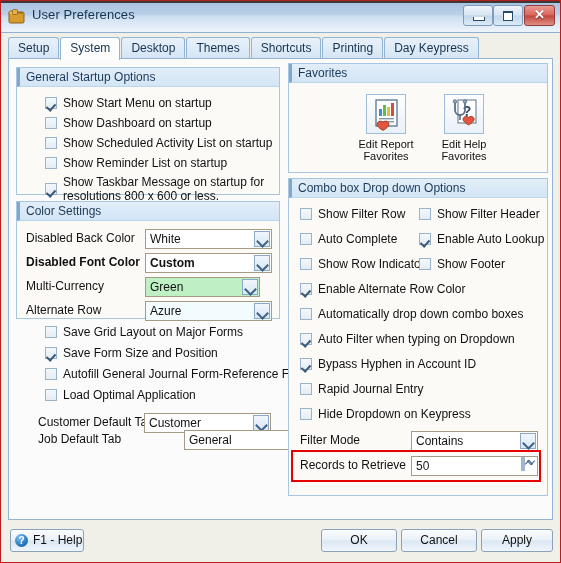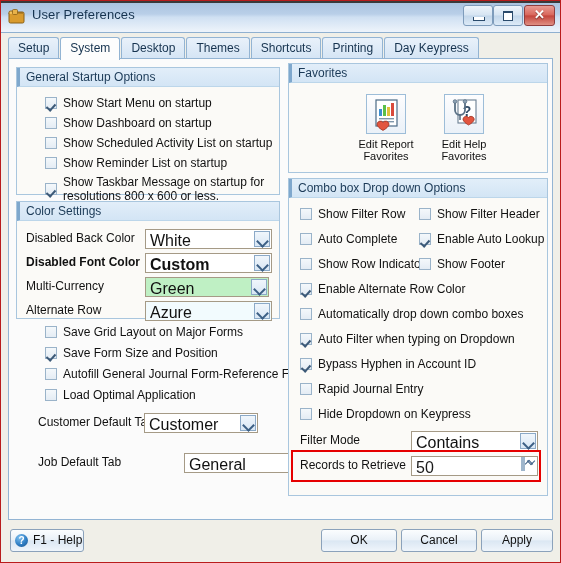--- a/index.html
+++ b/index.html
@@ -138,21 +138,21 @@
     position: absolute; top: 2px; left: 0;
     font-size: 12px; color: #111; white-space: nowrap;
   }
   .combo {
     position: absolute; height: 20px; box-sizing: border-box;
     border: 1px solid #a59a86;
     background: #fff;
   }
   .combo .ctext {
     position: absolute; left: 4px; top: 2px;
-    font-size: 16px; color: #111; white-space: nowrap;
+    font-size: 12px; color: #111; white-space: nowrap;
   }
   .combo .cbtn {
     position: absolute; right: 1px; top: 1px;
     width: 16px; height: 16px; box-sizing: border-box;
     border: 1px solid #8ba9c7;
     background: linear-gradient(to bottom, #f0f6fc 0%, #d9e7f5 100%);
   }
   .combo .cbtn::after {
     content: "";
     position: absolute; left: 3px; top: 5px;
@@ -161,21 +161,21 @@
     border-width: 0 2px 2px 0;
     transform: rotate(45deg);
   }
   .combo.green { background: #bff0c4; }
   .combo.azure { background: #f2fbfe; }
   
   .spin {
     position: absolute; height: 20px; box-sizing: border-box;
     border: 1px solid #a59a86; background: #fff;
   }
-  .spin .stext { position: absolute; left: 4px; top: 2px; font-size: 16px; }
+  .spin .stext { position: absolute; left: 4px; top: 2px; font-size: 12px; }
   .spin .sbtns {
     position: absolute; right: 1px; top: 1px; width: 15px; height: 16px;
   }
   .spin .sbtn {
     position: relative; height: 8px;
     border: 1px solid #9fb6cc; box-sizing: border-box;
     background: linear-gradient(to bottom, #f3f8fc 0%, #dde9f5 100%);
   }
   .spin .sbtn::after {
     content: ""; position: absolute; left: 4px; width: 5px; height: 5px;
@@ -304,21 +304,21 @@
         </div>
         <div class="fieldrow" style="left:9px; top:32px; width:246px;font-weight:bold;">
           <span class="flabel">Disabled Font Color</span>
           <div class="combo" style="left:119px; width:127px;">
             <span class="ctext">Custom</span>
             <span class="cbtn"></span>
           </div>
         </div>
         <div class="fieldrow" style="left:9px; top:56px; width:246px;">
           <span class="flabel">Multi-Currency</span>
-          <div class="combo green" style="left:119px; width:124px;">
+          <div class="combo green" style="left:119px; width:115px;">
             <span class="ctext">Green</span>
             <span class="cbtn"></span>
           </div>
         </div>
         <div class="fieldrow" style="left:9px; top:80px; width:246px;">
           <span class="flabel">Alternate Row</span>
           <div class="combo azure" style="left:119px; width:127px;">
             <span class="ctext">Azure</span>
             <span class="cbtn"></span>
           </div>
@@ -339,26 +339,26 @@
         <span class="cbox"></span>
         <span class="cblabel">Autofill General Journal Form-Reference Field</span>
       </div>
       <div class="cbrow" style="left:29px; top:63px;">
         <span class="cbox"></span>
         <span class="cblabel">Load Optimal Application</span>
       </div>
 
       <div class="fieldrow" style="left:22px; top:88px; width:242px;">
         <span class="flabel">Customer Default Tab</span>
-        <div class="combo" style="left:106px; width:114px;">
+        <div class="combo" style="left:106px; width:127px;">
           <span class="ctext">Customer</span>
           <span class="cbtn"></span>
         </div>
       </div>
-      <div class="fieldrow" style="left:22px; top:128px; width:242px;">
+      <div class="fieldrow" style="left:22px; top:105px; width:242px;">
         <span class="flabel">Job Default Tab</span>
         <div class="combo" style="left:106px; width:144px;margin-left:40px;">
           <span class="ctext">General</span>
           <span class="cbtn"></span>
         </div>
       </div>
     </div>
 
     <div class="groupbox" style="left:279px; top:4px; width:260px; height:110px;">
       <div class="gb-header">Favorites</div>

